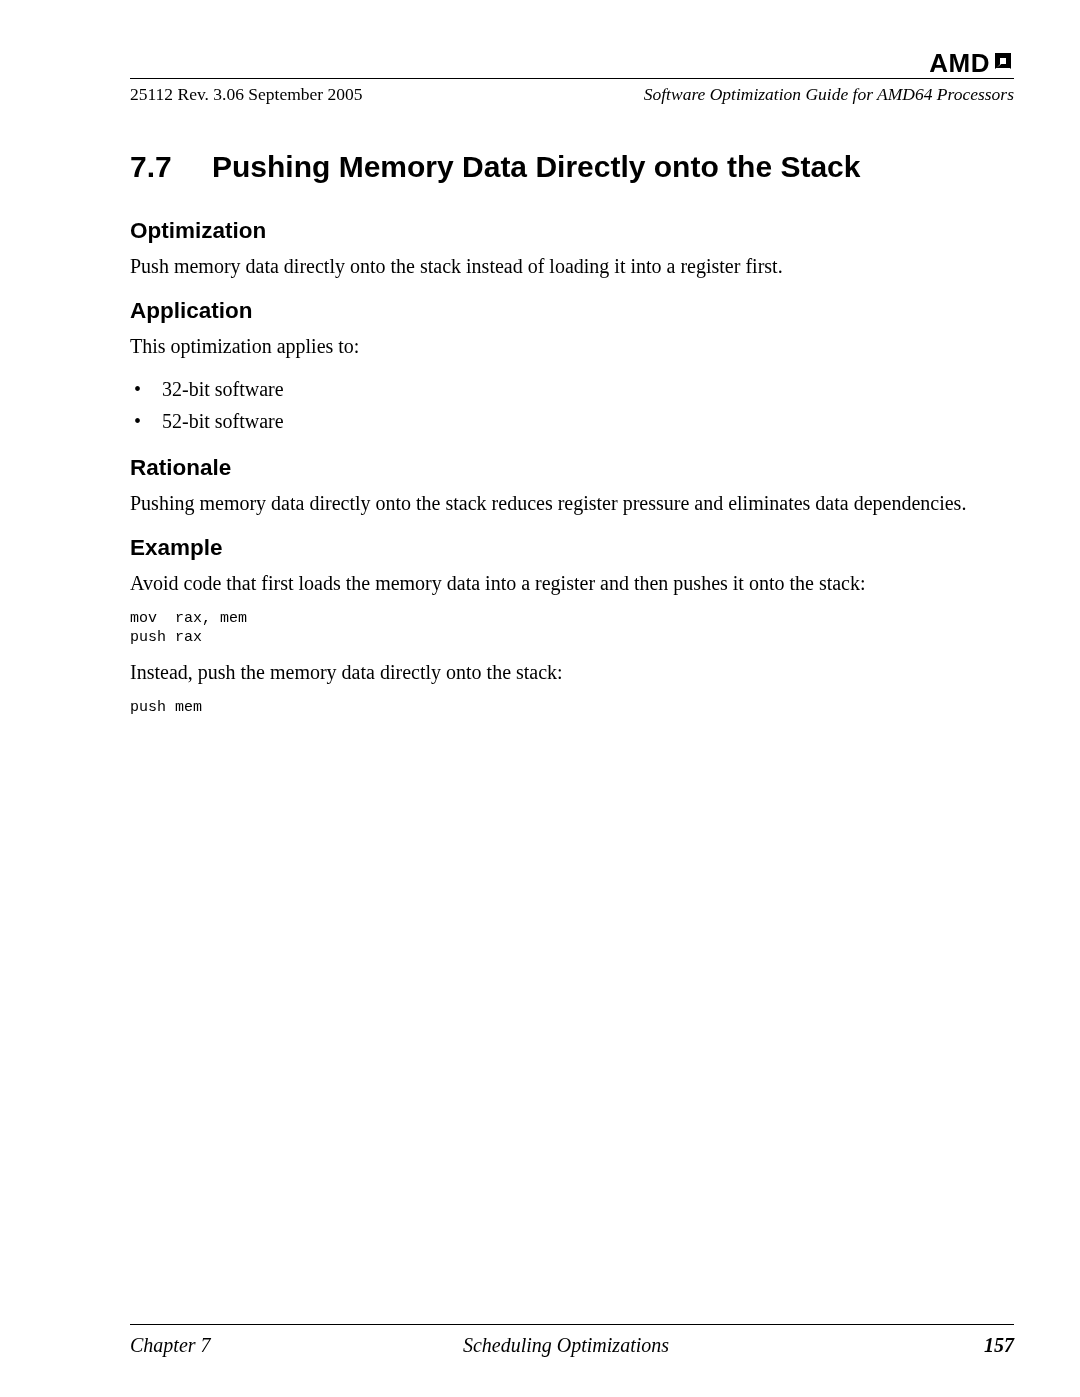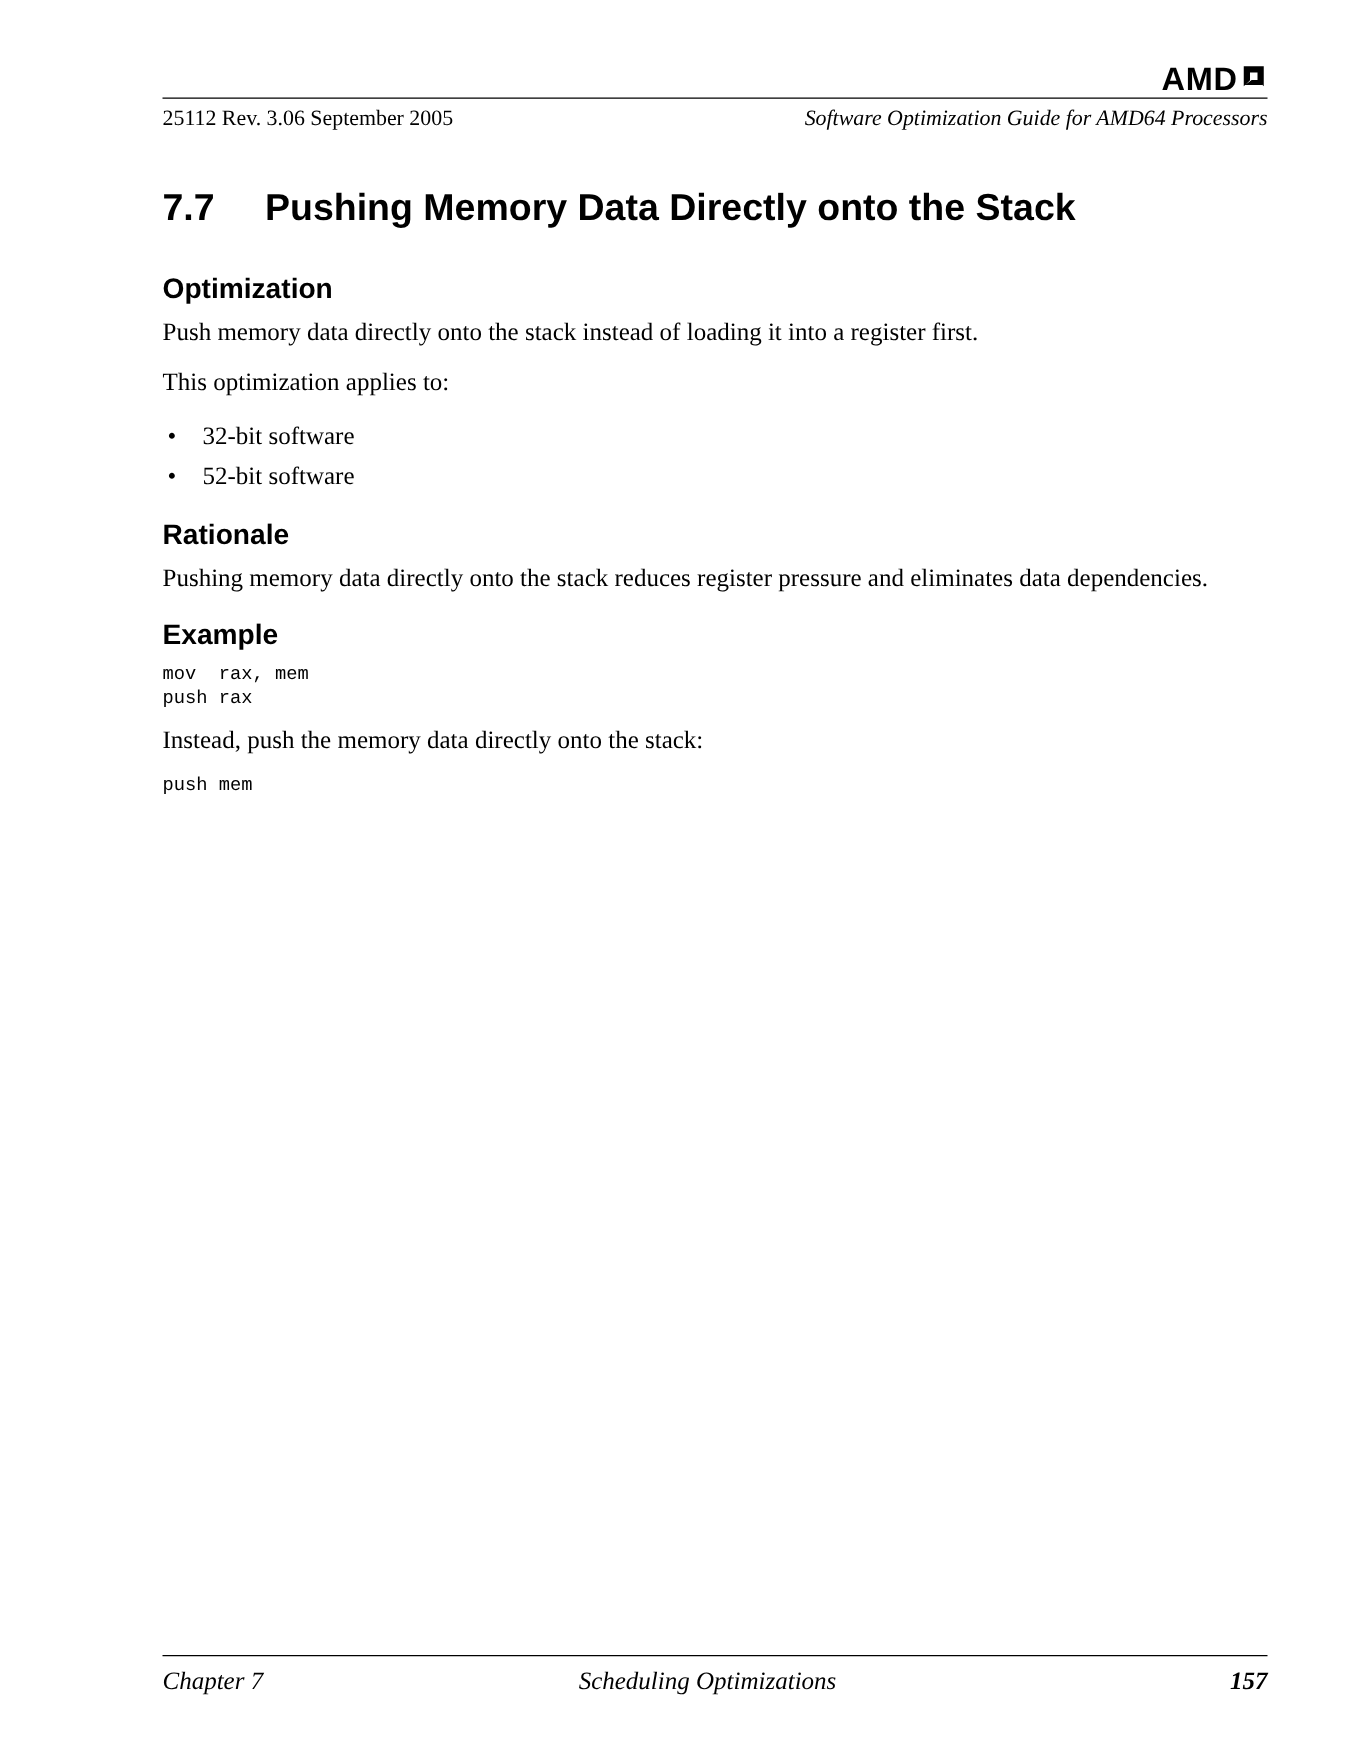--- a/index.html
+++ b/index.html
@@ -166,30 +166,32 @@
 
   <div class="content">
     <h1 class="section-title">
       <span class="num">7.7</span>
       <span>Pushing Memory Data Directly onto the Stack</span>
     </h1>
 
     <h2 class="sub first">Optimization</h2>
     <p class="body">Push memory data directly onto the stack instead of loading it into a register first.</p>
 
+    <h2 class="sub">Application</h2>
     <p class="body">This optimization applies to:</p>
     <ul class="bullets">
       <li>32-bit software</li>
       <li>52-bit software</li>
     </ul>
 
     <h2 class="sub">Rationale</h2>
     <p class="body">Pushing memory data directly onto the stack reduces register pressure and eliminates data dependencies.</p>
 
     <h2 class="sub">Example</h2>
+    <p class="body">Avoid code that first loads the memory data into a register and then pushes it onto the stack:</p>
     <pre class="code">mov  rax, mem
 push rax</pre>
     <p class="body">Instead, push the memory data directly onto the stack:</p>
     <pre class="code">push mem</pre>
   </div>
 
   <div class="footer-line"></div>
   <div class="footer-left">Chapter 7</div>
   <div class="footer-center">Scheduling Optimizations</div>
   <div class="footer-right">157</div>

